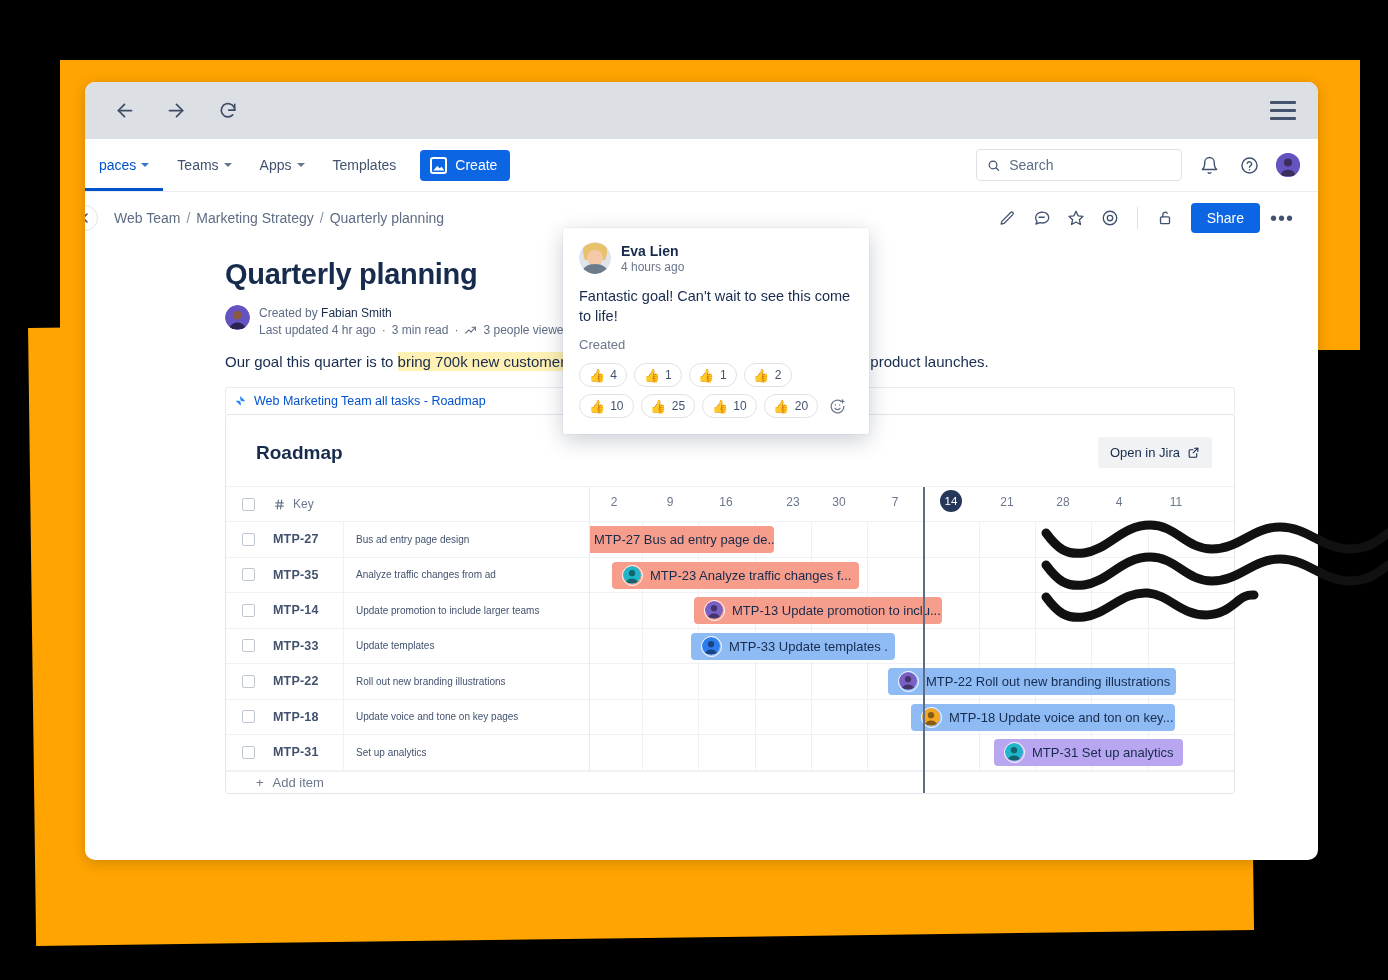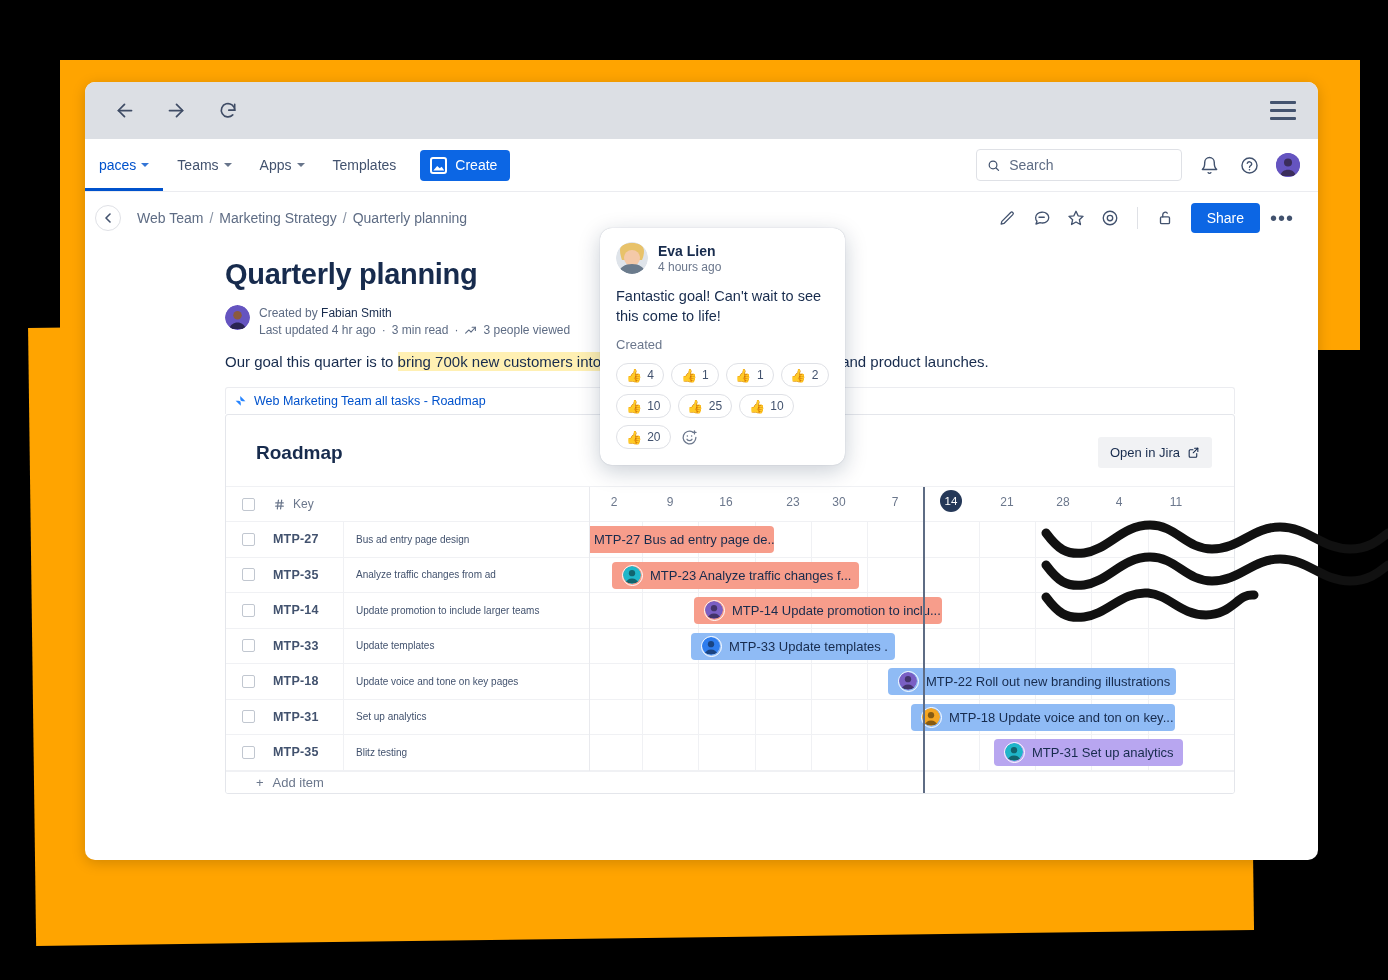--- a/index.html
+++ b/index.html
@@ -81,21 +81,21 @@
     font-family:"Liberation Sans", sans-serif; background:transparent;
   }
   #searchbox input::placeholder{ color:#5e6c84; }
   .nav-icon-btn { width:26px;height:26px;display:flex;align-items:center;justify-content:center;color:#42526e;cursor:pointer;}
   .avatar {
     border-radius:50%; overflow:hidden; display:block; flex:none;
   }
 
   
   #crumbbar {
-    height:52px; display:flex; align-items:center; padding-left: 26px; padding-right:20px;
+    height:52px; display:flex; align-items:center; padding-left: 3px; padding-right:20px;
     background:#fff; position:relative;
   }
   #crumb-back {
     width:26px;height:26px;border-radius:50%;background:#fff;border:1px solid #dfe1e6;
     display:flex;align-items:center;justify-content:center;color:#42526e;font-size:10px;
     margin-left:-16px; cursor:pointer;
   }
   #breadcrumb { display:flex; align-items:center; gap:6px; font-size:14px; color:#5e6c84; margin-left:16px; }
   #breadcrumb .sep { color:#8993a4; }
   #breadcrumb a { color:#5e6c84; text-decoration:none; cursor:pointer; }
@@ -170,22 +170,22 @@
   .bar .av { width:21px;height:21px;border-radius:50%;flex:none; border:1.5px solid #fff;}
 
   #add-item {
     position:absolute; bottom:0; left:0; right:0; height:22px;
     display:flex; align-items:center; gap:9px; padding-left:30px;
     font-size:13px; color:#6b778c; border-top:1px solid #f0f1f4; background:#fff;
   }
 
   
   #comment-card {
-    position:absolute; left:600px; top:228px; width:245px;
-    background:#fff; border-radius:12px; box-shadow:0 6px 22px rgba(9,30,66,.22), 0 0 1px rgba(9,30,66,.3);
+    position:absolute; left:563px; top:228px; width:306px;
+    background:#fff; border-radius:1px; box-shadow:0 6px 22px rgba(9,30,66,.22), 0 0 1px rgba(9,30,66,.3);
     padding:14px 16px 16px 16px; z-index:60;
   }
   #cc-head { display:flex; align-items:center; gap:10px; }
   #cc-name { font-size:14px; font-weight:700; color:#172b4d; }
   #cc-time { font-size:12px; color:#6b778c; margin-top:1px;}
   #cc-body { margin-top:12px; font-size:14.5px; color:#172b4d; line-height:20px; }
   #cc-delete { margin-top:11px; font-size:13px; color:#6b778c; cursor:pointer; }
   #cc-reactions { display:flex; flex-wrap:wrap; gap:7px; margin-top:11px; }
   .pill {
     border:1px solid #dfe1e6; border-radius:12px; height:24px; padding:0 9px;
@@ -452,20 +452,31 @@
                   </div>
                   <div class="cell-name">
                     <span class="name-txt">Update templates</span>
                   </div>
                 </div>
                 <div class="row">
                   <div class="cell-chk">
                     <span class="chk"></span>
                   </div>
                   <div class="cell-key">
+                    <span class="key-txt">MTP-22</span>
+                  </div>
+                  <div class="cell-name">
+                    <span class="name-txt">Roll out new branding illustrations</span>
+                  </div>
+                </div>
+                <div class="row">
+                  <div class="cell-chk">
+                    <span class="chk"></span>
+                  </div>
+                  <div class="cell-key">
                     <span class="key-txt">MTP-18</span>
                   </div>
                   <div class="cell-name">
                     <span class="name-txt">Update voice and tone on key pages</span>
                   </div>
                 </div>
                 <div class="row">
                   <div class="cell-chk">
                     <span class="chk"></span>
                   </div>
@@ -558,21 +569,21 @@
                   <span class="gcol" style="left: 501px;"></span>
                   <span class="gcol" style="left: 558px;"></span>
                   <div class="bar" style="left: 104px; width: 248px; background: rgb(247, 157, 139);">
                     <span class="av">
                       <svg width="18" height="18" viewBox="0 0 24 24" style="display:block;border-radius:50%">
                         <circle cx="12" cy="12" r="12" fill="#7A5FC4"></circle>
                         <circle cx="12" cy="9.6" r="4.2" fill="rgba(0,0,0,.45)"></circle>
                         <path d="M3.4 23c1.2-4.3 4.4-6.4 8.6-6.4s7.4 2.1 8.6 6.4z" fill="rgba(0,0,0,.45)"></path>
                       </svg>
                     </span>
-                    <span>MTP-14 Update promotion to inclu...</span>
+                    <span>MTP-13 Update promotion to inclu...</span>
                   </div>
                 </div>
                 <div class="trow">
                   <span class="gcol" style="left: 52px;"></span>
                   <span class="gcol" style="left: 108px;"></span>
                   <span class="gcol" style="left: 165px;"></span>
                   <span class="gcol" style="left: 221px;"></span>
                   <span class="gcol" style="left: 277px;"></span>
                   <span class="gcol" style="left: 333px;"></span>
                   <span class="gcol" style="left: 389px;"></span>

